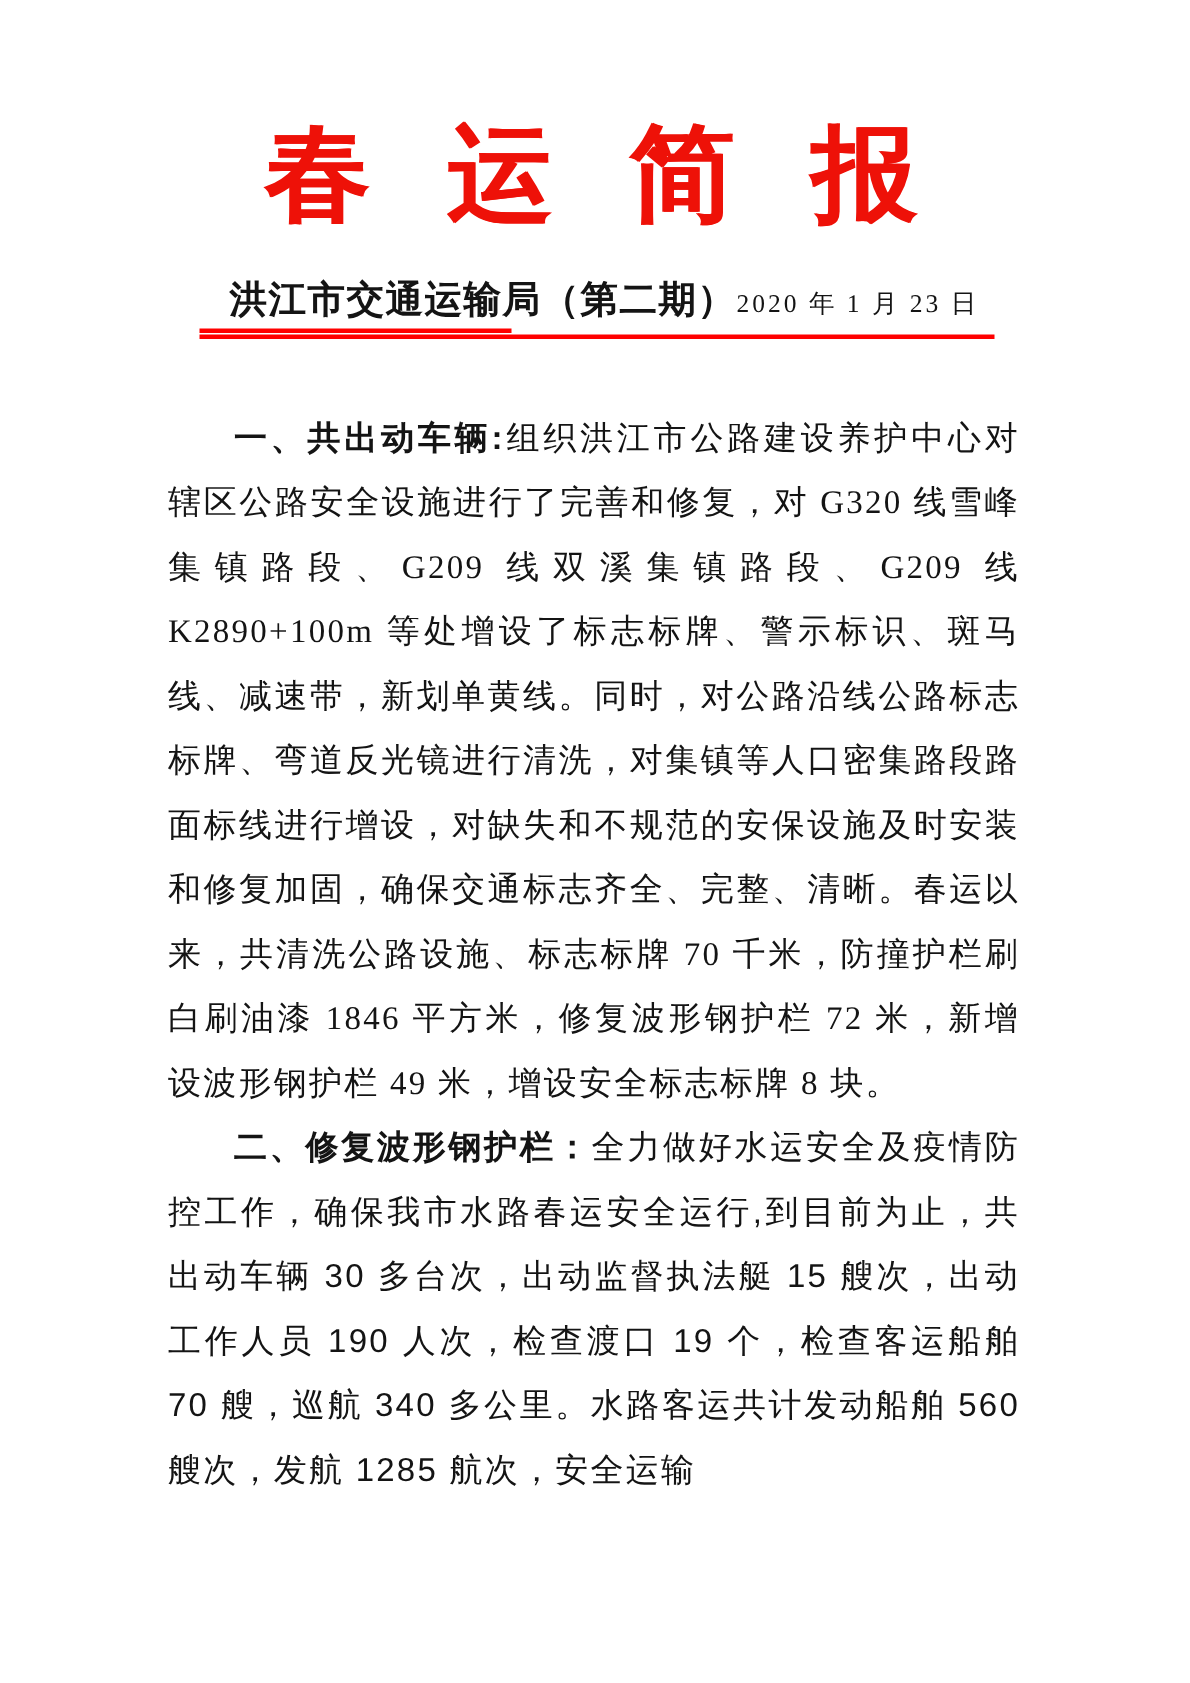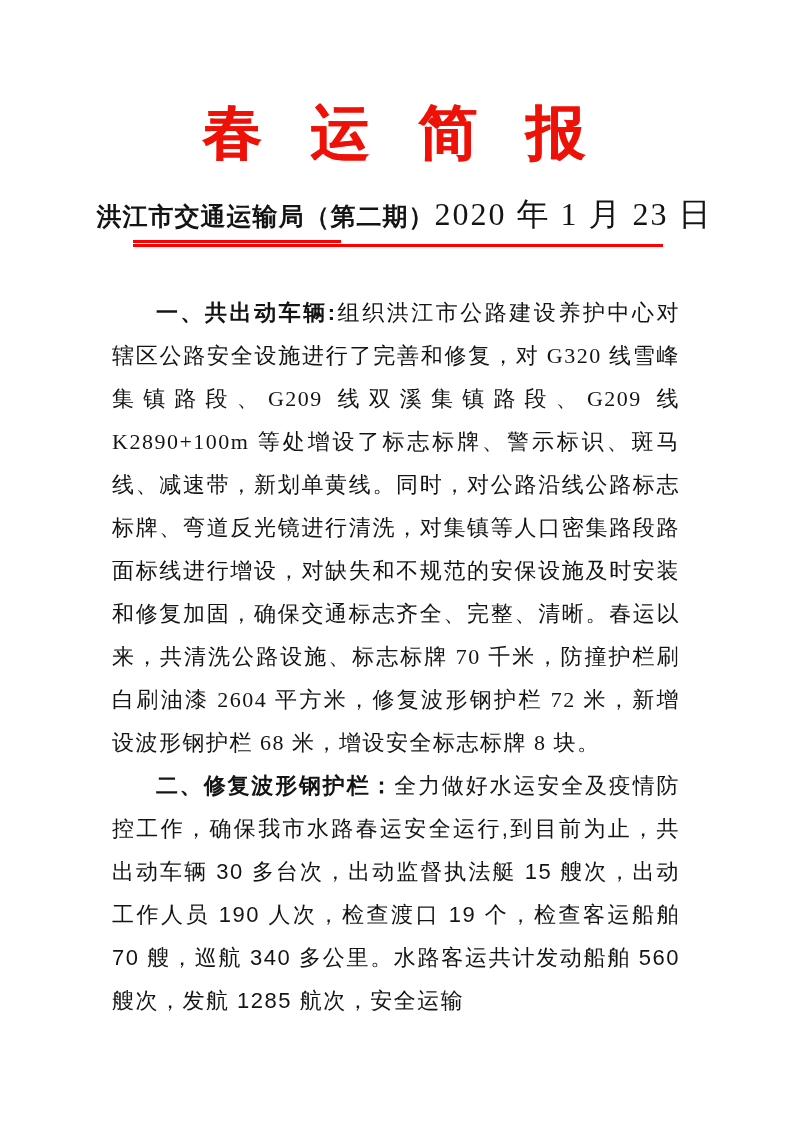--- a/index.html
+++ b/index.html
@@ -10,47 +10,47 @@
     position: relative;
     width: 793px;
     height: 1122px;
     margin: 0 auto;
     background: #ffffff;
     overflow: hidden;
     color: var(--text_color, #141414);
   }
 
   .doc-title {
-    padding-top: 104px;
+    padding-top: 83px;
     text-align: center;
-    font-size: 59px;
+    font-size: 70px;
     line-height: 1.0;
     font-weight: bold;
     color: var(--accent_red, #ee1108);
     font-family: "Liberation Serif", "DejaVu Serif", serif;
     letter-spacing: 6px;
     word-spacing: 22px;
     text-shadow: 1px 0 0 var(--accent_red, #ee1108);
   }
 
   .masthead {
     margin: 30px 135px 0 135px;
     display: flex;
-    justify-content: center;
+    justify-content: flex-start;
     align-items: baseline;
   }
   .issuer {
     font-weight: bold;
     font-size: 25px;
     letter-spacing: 1px;
     padding-left: 18px;
     white-space: nowrap;
   }
   .issue-date {
-    font-size: 32px;
+    font-size: 17px;
     letter-spacing: 2px;
     padding-right: 2px;
     white-space: nowrap;
   }
 
   .rules { margin: 3px 130px 0 133px; }
   .rule-short {
     width: 208px;
     height: 3px;
     background: var(--rule_red, #ff0000);
@@ -96,20 +96,20 @@
     <span class="issue-date">2020 年 1 月 23 日</span>
   </div>
 
   <div class="rules">
     <div class="rule-short"></div>
     <div class="rule-long"></div>
   </div>
 
   <div class="body-text">
     <p class="para-serif">
-      <span class="section-lead">一、共出动车辆:</span><span>组织洪江市公路建设养护中心对辖区公路安全设施进行了完善和修复，对 G320 线雪峰集镇路段、G209 线双溪集镇路段、G209 线 K2890+100m 等处增设了标志标牌、警示标识、斑马线、减速带，新划单黄线。同时，对公路沿线公路标志标牌、弯道反光镜进行清洗，对集镇等人口密集路段路面标线进行增设，对缺失和不规范的安保设施及时安装和修复加固，确保交通标志齐全、完整、清晰。春运以来，共清洗公路设施、标志标牌 70 千米，防撞护栏刷白刷油漆 2604 平方米，修复波形钢护栏 72 米，新增设波形钢护栏 68 米，增设安全标志标牌 8 块。</span>
+      <span class="section-lead">一、共出动车辆:</span><span>组织洪江市公路建设养护中心对辖区公路安全设施进行了完善和修复，对 G320 线雪峰集镇路段、G209 线双溪集镇路段、G209 线 K2890+100m 等处增设了标志标牌、警示标识、斑马线、减速带，新划单黄线。同时，对公路沿线公路标志标牌、弯道反光镜进行清洗，对集镇等人口密集路段路面标线进行增设，对缺失和不规范的安保设施及时安装和修复加固，确保交通标志齐全、完整、清晰。春运以来，共清洗公路设施、标志标牌 70 千米，防撞护栏刷白刷油漆 1846 平方米，修复波形钢护栏 72 米，新增设波形钢护栏 49 米，增设安全标志标牌 8 块。</span>
     </p>
     <p class="para-sans">
       <span class="section-lead">二、修复波形钢护栏：</span><span>全力做好水运安全及疫情防控工作，确保我市水路春运安全运行,到目前为止，共出动车辆 30 多台次，出动监督执法艇 15 艘次，出动工作人员 190 人次，检查渡口 19 个，检查客运船舶 70 艘，巡航 340 多公里。水路客运共计发动船舶 560 艘次，发航 1285 航次，安全运输</span>
     </p>
   </div>
 
 </div>
 
 </body></html>

